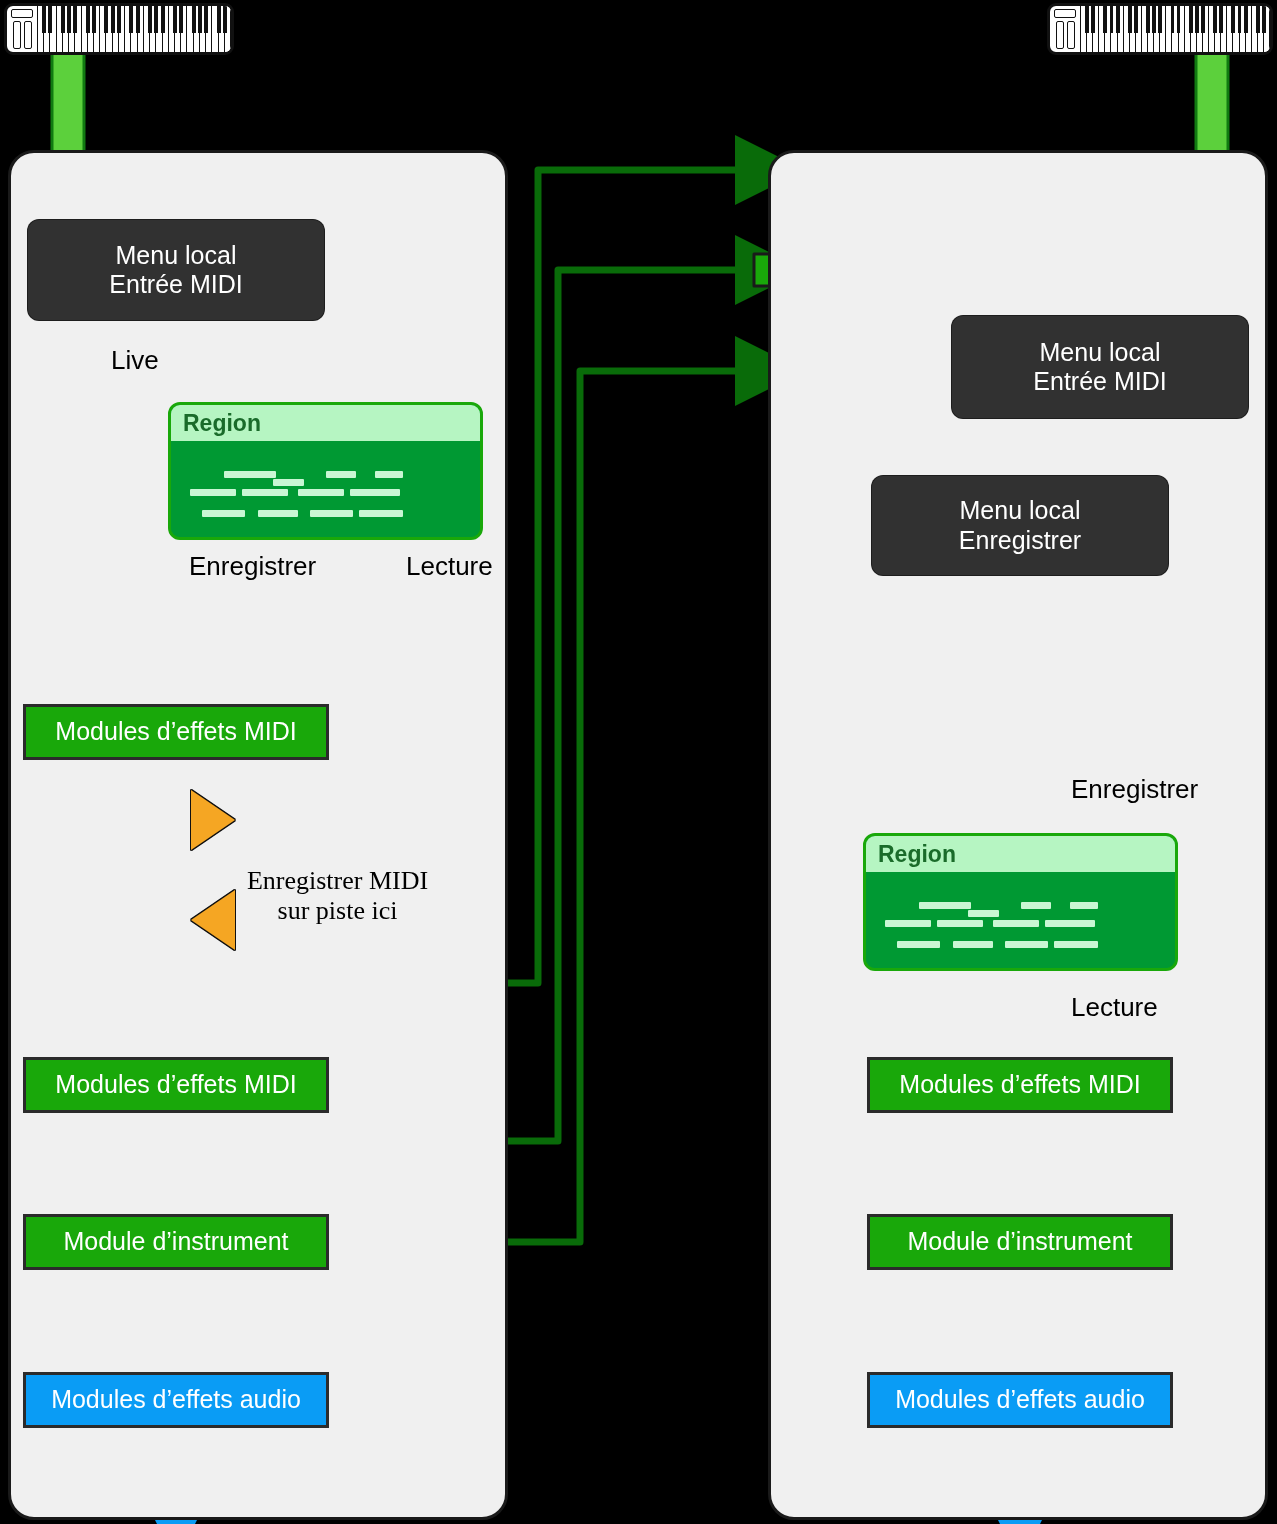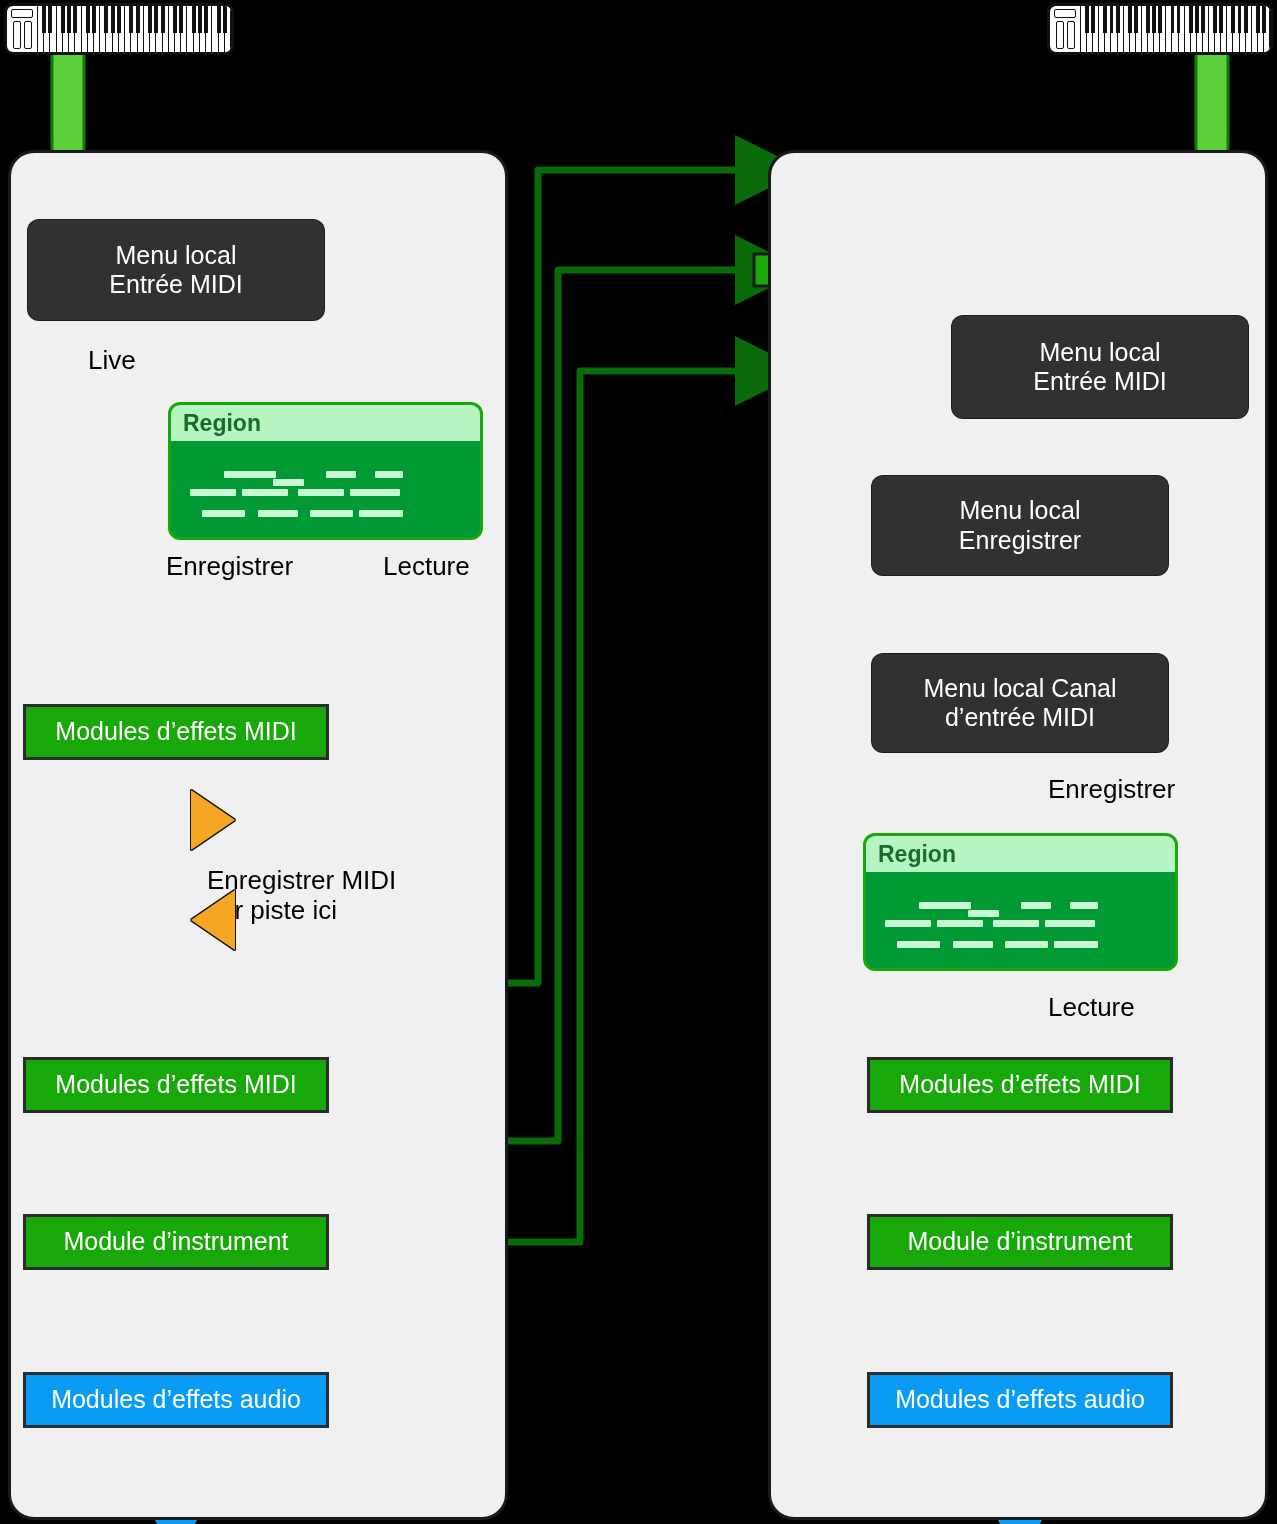--- a/index.html
+++ b/index.html
@@ -15,21 +15,21 @@
   .wk{position:absolute;top:0;bottom:0;border-right:1.2px solid #111;box-sizing:border-box;background:#fff;}
   .bk{position:absolute;top:0;height:58%;background:#111;}
   .node{position:absolute;box-sizing:border-box;display:flex;align-items:center;justify-content:center;text-align:center;line-height:1.18;}
   .menu{background:#313131;color:#fff;border-radius:11px;font-size:25px;padding:4px 10px;box-shadow:0 0 0 1px #1d1d1d;}
   .plug{background:#19a80a;color:#fff;border:3px solid #2b2b2b;font-size:25px;}
   .plug.audio{background:#0a9cf5;}
   .region{position:absolute;box-sizing:border-box;background:#00a13a;border:3px solid #19a80a;border-radius:12px;overflow:hidden;}
   .region-hdr{height:36px;background:#b6f5c2;color:#1a6b2a;font-size:23px;font-weight:bold;display:flex;align-items:center;padding-left:12px;box-sizing:border-box;}
   .region-body{position:relative;background:#009933;height:calc(100% - 36px);}
   .note{position:absolute;height:7px;background:#c9f7d4;border-radius:1px;}
-  .lbl{position:absolute;color:#000;font-size:26px;white-space:nowrap;line-height:1.15;}
+  .lbl{position:absolute;color:#000;font-size:26px;white-space:nowrap;line-height:1.15;margin-left:23px;}
   .tri{position:absolute;width:0;height:0;}
   svg.wires{position:absolute;left:0;top:0;width:1277px;height:1524px;pointer-events:none;}
 </style>
 </head>
 <body>
 
 <div id="stage">
 
   <svg class="wires" viewBox="0 0 1277 1524">
     <defs>
@@ -267,21 +267,21 @@
   <div class="lbl" style="left:383px;top:552px;">
     <span>Lecture</span>
   </div>
 
   <div class="node plug" style="left:23px;top:704px;width:306px;height:56px;">
     <span>Modules d’effets MIDI</span>
   </div>
 
   <div class="tri" style="left:191px;top:790px;border-top:30px solid transparent;border-bottom:30px solid transparent;border-left:44px solid #f5a623;filter:drop-shadow(1px 0 0 #111) drop-shadow(-1px 0 0 #111) drop-shadow(0 1px 0 #111) drop-shadow(0 -1px 0 #111);"></div>
 
-  <div class="lbl" style="left:207px;top:836px;width:215px;white-space:pre-line;">
+  <div class="lbl" style="left:207px;top:836px;text-align:center;width:215px;white-space:pre-line;font-family:Liberation Serif, serif;">
     <span>Enregistrer MIDI
 sur piste ici</span>
   </div>
 
   <div class="tri" style="left:191px;top:890px;border-top:30px solid transparent;border-bottom:30px solid transparent;border-right:44px solid #f5a623;filter:drop-shadow(1px 0 0 #111) drop-shadow(-1px 0 0 #111) drop-shadow(0 1px 0 #111) drop-shadow(0 -1px 0 #111);"></div>
 
   <div class="node plug" style="left:23px;top:1057px;width:306px;height:56px;">
     <span>Modules d’effets MIDI</span>
   </div>
 
@@ -299,24 +299,20 @@
   <div class="node menu" style="left:952px;top:316px;width:296px;height:102px;">
     <span style="white-space:pre-line">Menu local
 Entrée MIDI</span>
   </div>
 
   <div class="node menu" style="left:872px;top:476px;width:296px;height:99px;">
     <span style="white-space:pre-line">Menu local
 Enregistrer</span>
   </div>
 
-  <div class="node menu" style="left:872px;top:654px;width:296px;height:98px;">
-    <span style="white-space:pre-line">Menu local Canal
-d’entrée MIDI</span>
-  </div>
 
   <div class="lbl" style="left:1048px;top:775px;">
     <span>Enregistrer</span>
   </div>
 
   <div class="region" style="left:863px;top:833px;width:315px;height:138px;">
     <div class="region-hdr">
       <span>Region</span>
     </div>
     <div class="region-body" id="notesR">

